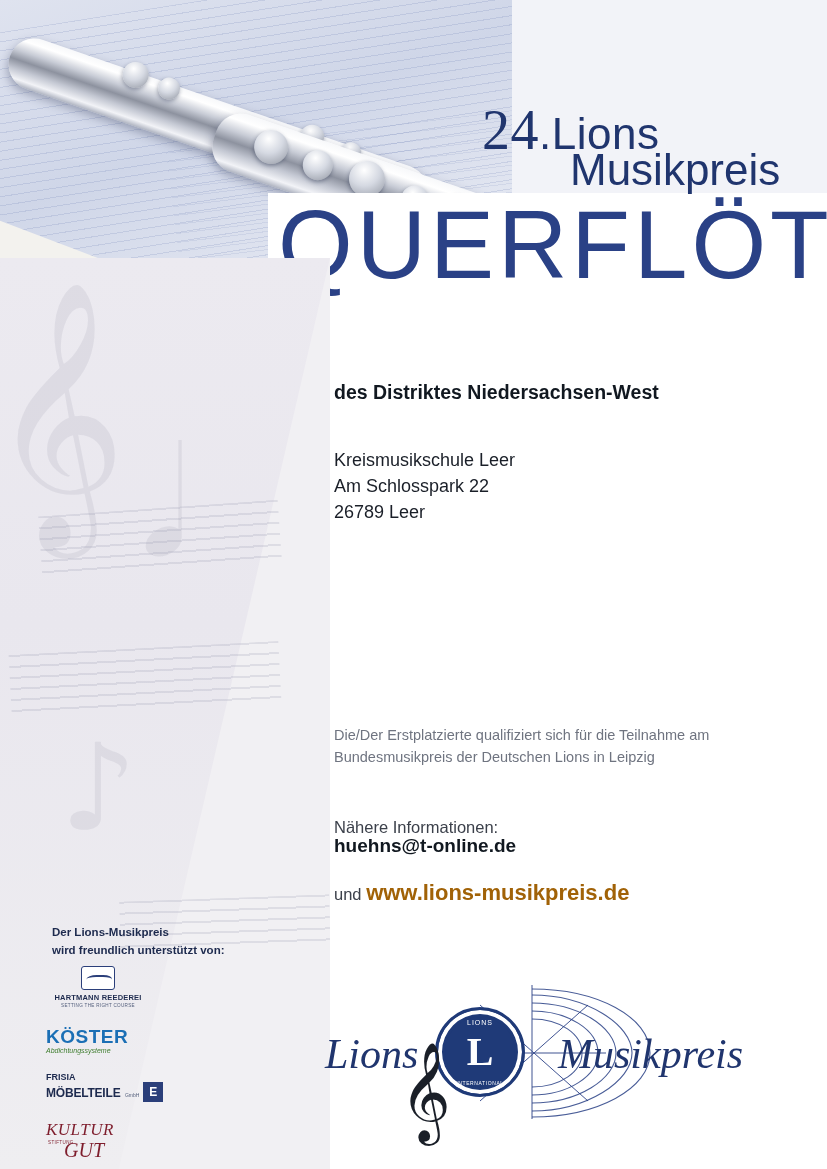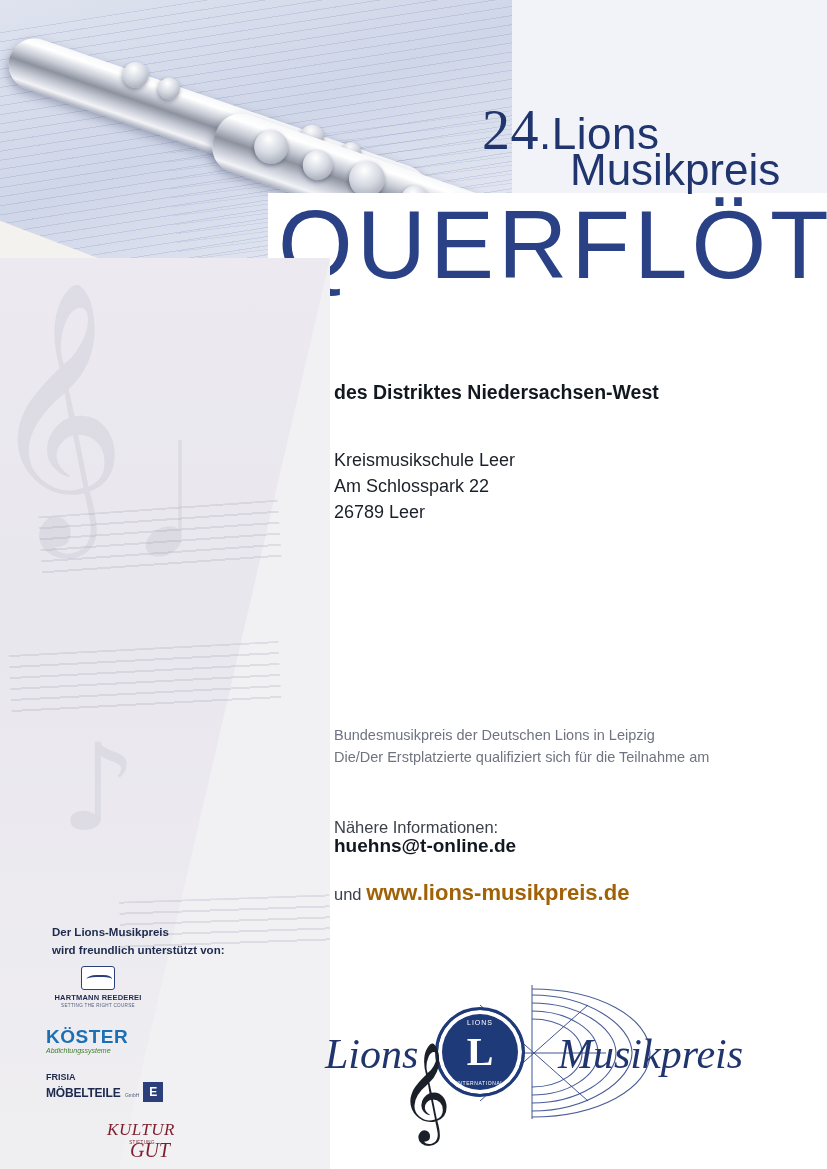--- a/index.html
+++ b/index.html
@@ -194,21 +194,21 @@
   .sp-frisia .row { display: flex; align-items: center; gap: 4px; }
   .sp-frisia .t1 { font-size: 9px; font-weight: 700; color: #1d2a4e; }
   .sp-frisia .t2 { font-size: 12px; font-weight: 700; color: #1d2a4e; letter-spacing: -.2px; }
   .sp-frisia .t3 { font-size: 5px; color: #55607d; }
   .sp-frisia .box {
     width: 20px; height: 20px; background: #2b3f7a; color: #fff;
     font-size: 12px; font-weight: 700; display: flex;
     align-items: center; justify-content: center;
   }
 
-  .sp-kultur { text-align: center; }
+  .sp-kultur { text-align: left; }
   .sp-kultur .k1 {
     font-family: "Liberation Serif", serif; font-size: 17px; color: #7e1d2c;
     font-style: italic; letter-spacing: .5px;
   }
   .sp-kultur .k2 {
     font-family: "Liberation Serif", serif; font-size: 20px; color: #7e1d2c;
     font-style: italic; margin-left: 18px; margin-top: -6px;
   }
   .sp-kultur .k0 { font-size: 4.5px; color: #7e1d2c; letter-spacing: .4px; margin-left: 2px; }
 
@@ -391,22 +391,22 @@
 
   <div class="block-venue">
     <div>Kreismusikschule Leer</div>
     <div>Am Schlosspark 22</div>
     <div>26789 Leer</div>
   </div>
 
 
 
   <div class="block-qualify">
+    <div>Die/Der Erstplatzierte qualifiziert sich für die Teilnahme am</div>
     <div>Bundesmusikpreis der Deutschen Lions in Leipzig</div>
-    <div>Die/Der Erstplatzierte qualifiziert sich für die Teilnahme am</div>
   </div>
 
   <div class="block-info-label">Nähere Informationen:</div>
   <a class="block-mail" style="text-decoration:none;" href="#">huehns@t-online.de</a>
   <div class="block-web">
     <span>und </span><b>www.lions-musikpreis.de</b>
   </div>
 
   <div class="logo-wrap">
     <svg class="logo-rings" viewBox="0 0 300 140">

